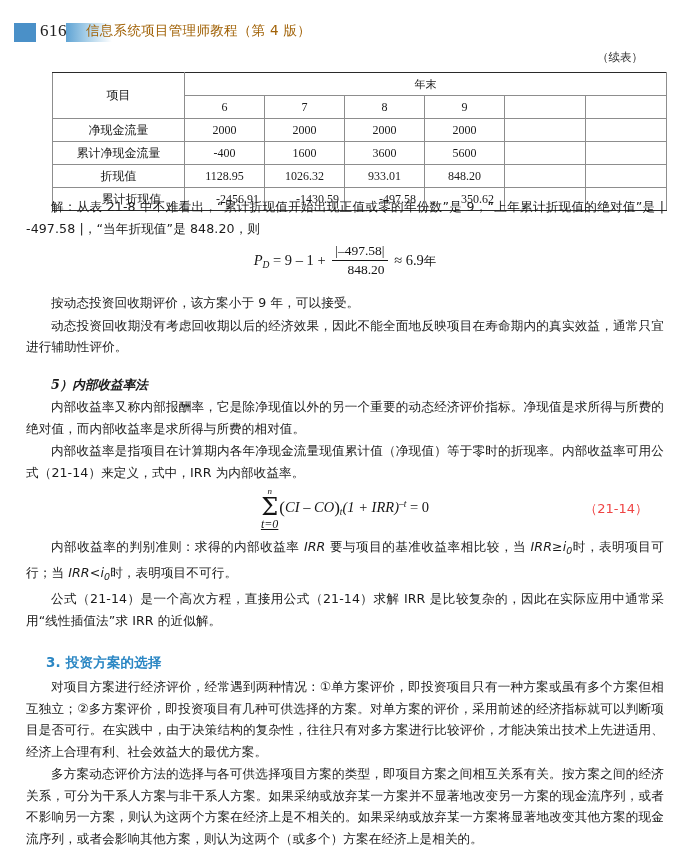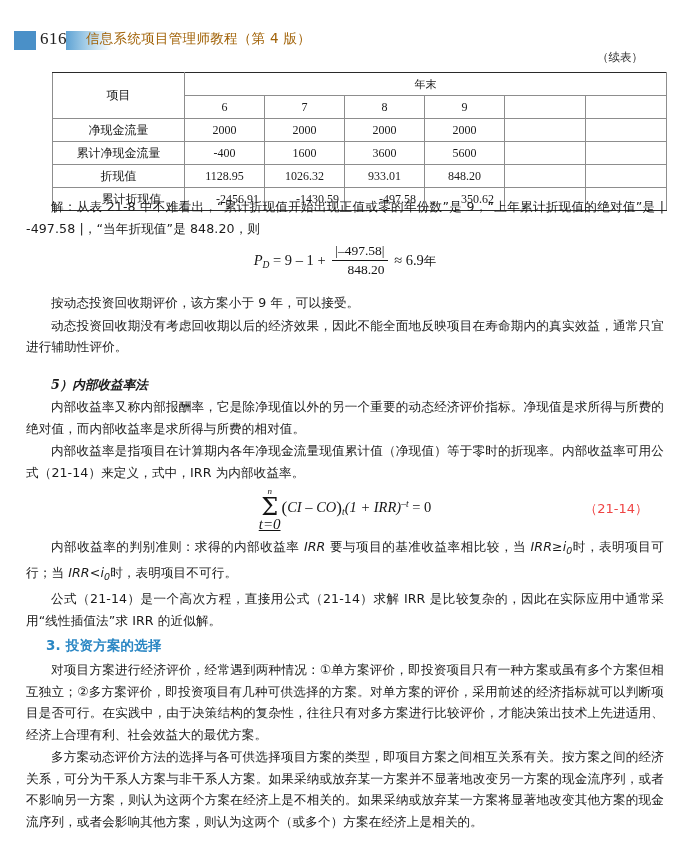--- a/index.html
+++ b/index.html
@@ -12,21 +12,21 @@
     background: #ffffff;
     font-family: "Liberation Serif", "DejaVu Serif", serif;
     color: #1c1c1c;
     overflow: hidden;
     position: relative;
   }
 
   
   .page-header {
     position: absolute;
-    top: 30px;
+    top: 22px;
     left: 0;
     width: 595px;
     height: 24px;
   }
   .hdr-block-solid {
     position: absolute;
     left: 14px;
     top: 1px;
     width: 22px;
     height: 19px;
@@ -133,21 +133,21 @@
     margin: 16px 0 1px 0;
     font-family: "DejaVu Serif", serif;
     font-size: 12.6px;
     line-height: 21.5px;
     text-indent: 25px;
     font-style: italic;
     font-weight: bold;
     color: #1b1b1b;
   }
   .bluehead {
-    margin: 3px 0 3px 0;
+    margin: 20px 0 3px 0;
     font-family: "DejaVu Sans", sans-serif;
     font-size: 13.5px;
     line-height: 22px;
     text-indent: 20px;
     color: #2b87c4;
     font-weight: bold;
     letter-spacing: 0.2px;
   }
 
   
@@ -212,21 +212,21 @@
     font-style: italic;
   }
   .sigma-wrap .sig {
     display: block;
     font-size: 24px;
     line-height: 23px;
     font-family: "DejaVu Serif", serif;
   }
   .sigma-wrap .lim-bot {
     display: block;
-    font-size: 15px;
+    font-size: 12px;
     line-height: 10px;
     font-style: italic;
     text-decoration: underline;
   }
   .big-paren { font-size: 17px; vertical-align: -1px; }
 </style>
 </head>
 <body>
 
 <div class="page-header">

